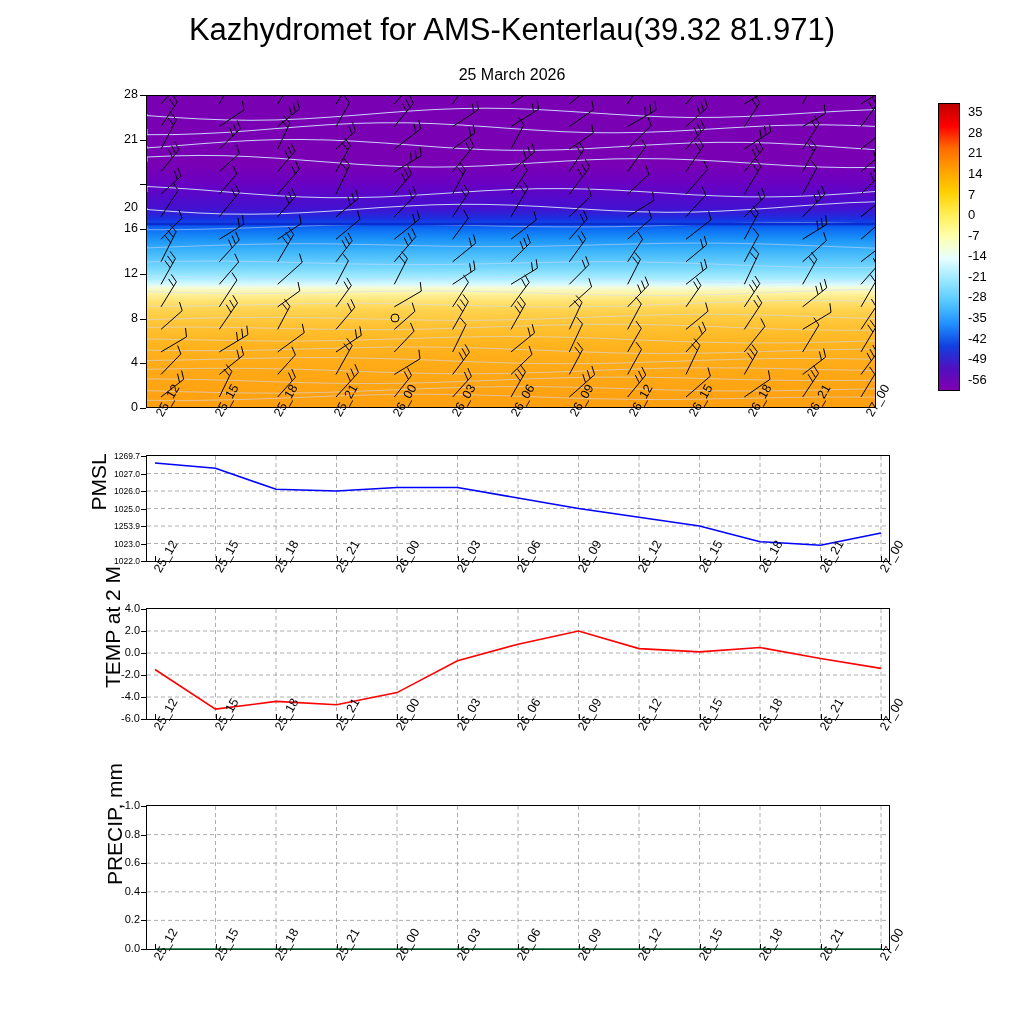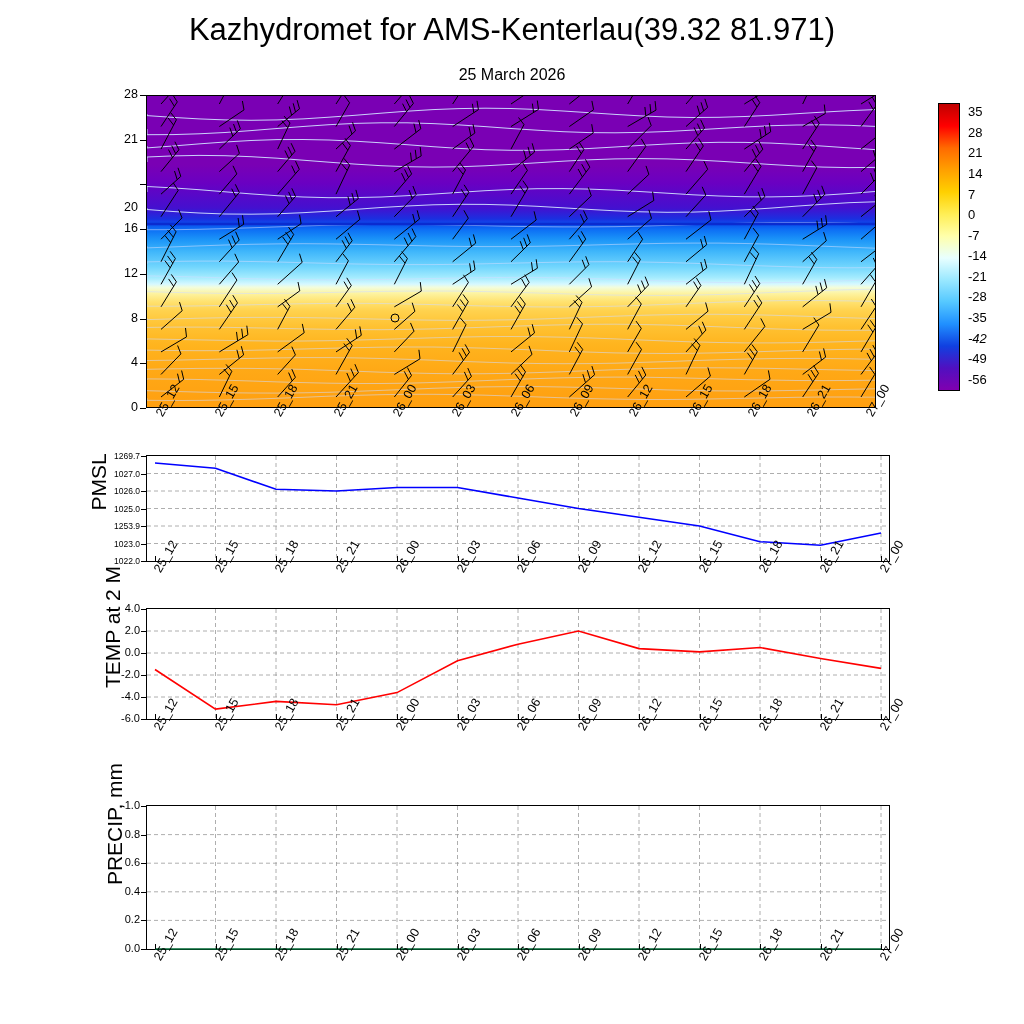--- a/index.html
+++ b/index.html
@@ -1033,21 +1033,21 @@
     <div class="cbl" style="top: 124.857px;">28</div>
     <div class="cbl" style="top: 145.429px;">21</div>
     <div class="cbl" style="top: 166px;">14</div>
     <div class="cbl" style="top: 186.571px;">7</div>
     <div class="cbl" style="top: 207.143px;">0</div>
     <div class="cbl" style="top: 227.714px;">-7</div>
     <div class="cbl" style="top: 248.286px; text-align: center;">-14</div>
     <div class="cbl" style="top: 268.857px;">-21</div>
     <div class="cbl" style="top: 289.429px;">-28</div>
     <div class="cbl" style="top: 310px;">-35</div>
-    <div class="cbl" style="top: 330.571px; font-style: italic;">-42</div>
+    <div class="cbl" style="top: 330.571px;">-42</div>
     <div class="cbl" style="top: 351.143px;">-49</div>
     <div class="cbl" style="top: 371.714px;">-56</div>
   </div>
 
 <div class="panel" id="panel2" style="left:146px;top:455px;width:744px;height:107px;">
   <svg class="series" id="svg-pmsl" width="742" height="105">
       <line x1="68.5" y1="0" x2="68.5" y2="105" stroke="#999" stroke-width="0.8" stroke-dasharray="4 3"></line>
       <line x1="129" y1="0" x2="129" y2="105" stroke="#999" stroke-width="0.8" stroke-dasharray="4 3"></line>
       <line x1="189.5" y1="0" x2="189.5" y2="105" stroke="#999" stroke-width="0.8" stroke-dasharray="4 3"></line>
       <line x1="250" y1="0" x2="250" y2="105" stroke="#999" stroke-width="0.8" stroke-dasharray="4 3"></line>

